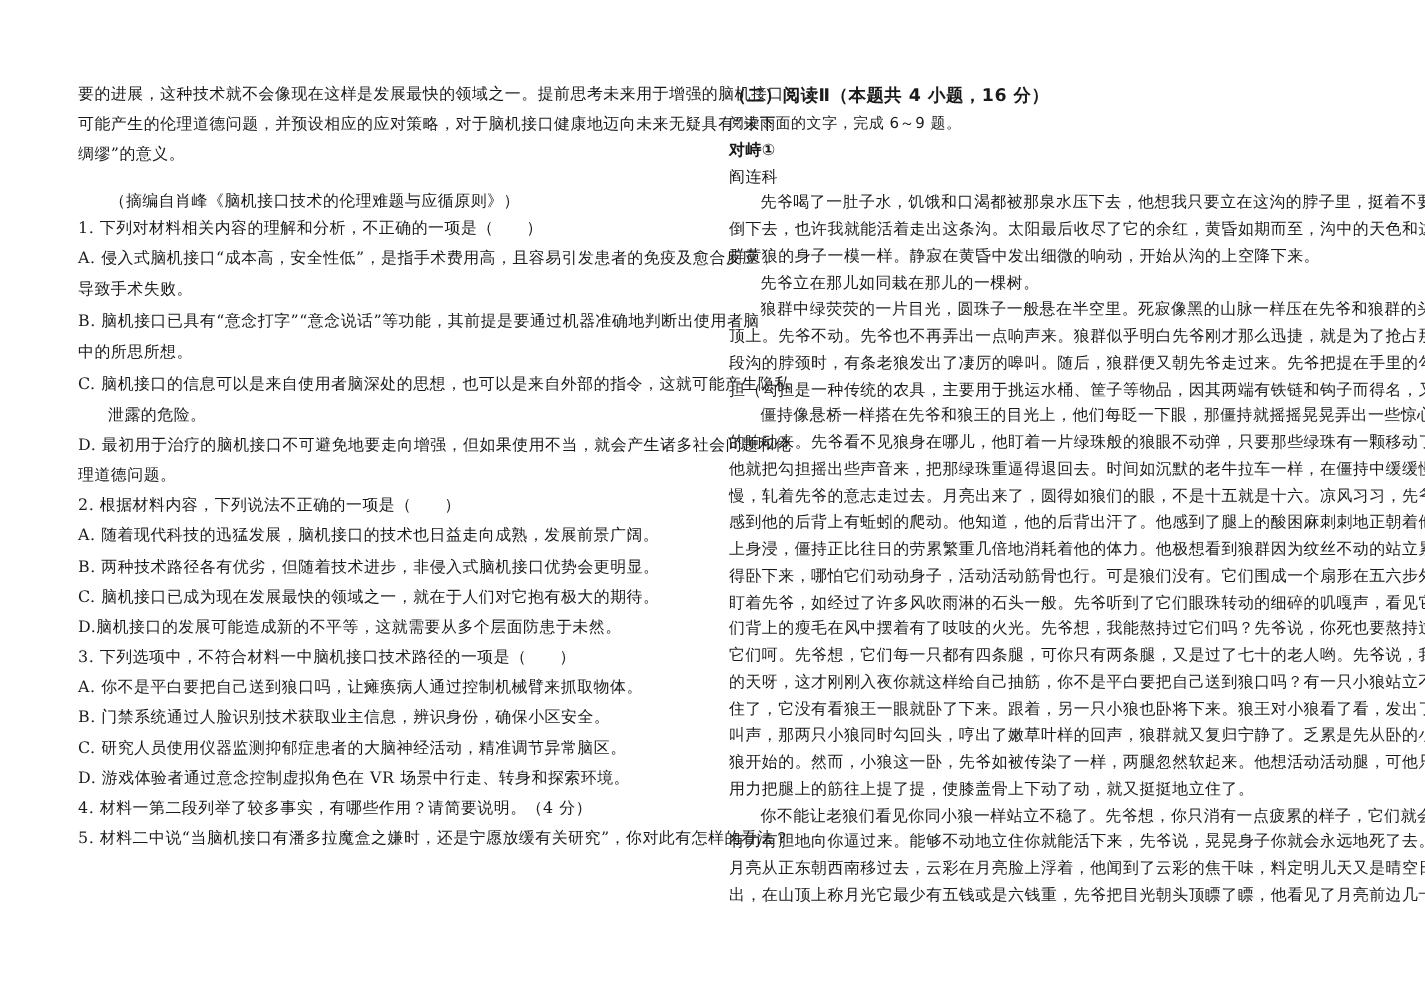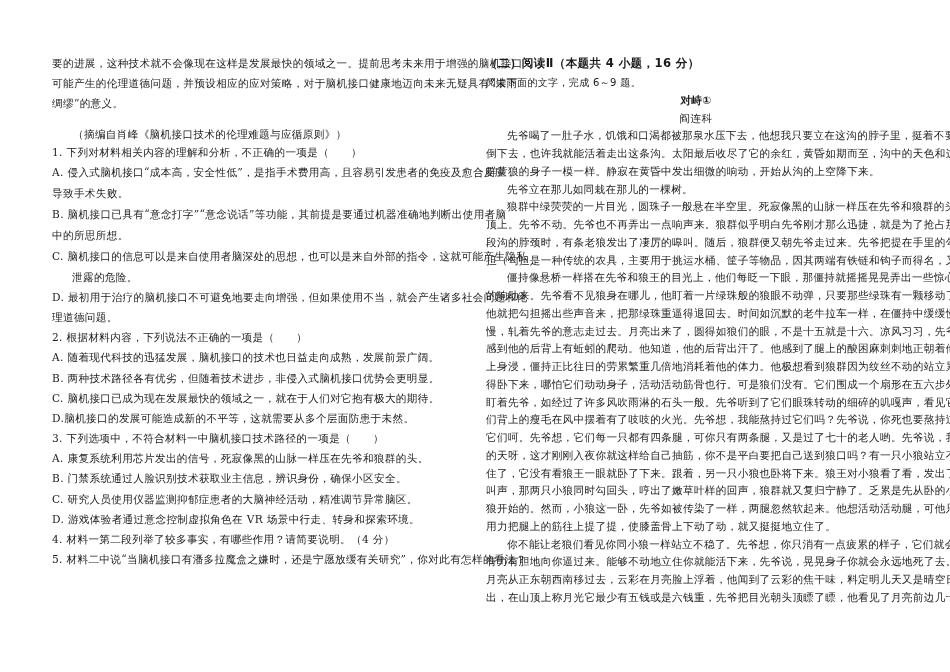--- a/index.html
+++ b/index.html
@@ -9,21 +9,21 @@
   #left { left: 52px; }
   #right { left: 486px; width: 420px; }
   .line { white-space: nowrap; overflow: visible; letter-spacing: 0.35px; }
   #left .line { height: 20.2px; line-height: 20.2px; }
   #right .line { height: 17.75px; line-height: 17.75px; }
   .indent { padding-left: 21px; }
   .cite { padding-left: 21px; margin-top: 12px; }
   .bold { font-weight: normal; font-family: "DejaVu Sans", "Liberation Sans", sans-serif; }
   .h-section { font-size: 11.6px; font-weight: bold; font-family: "DejaVu Sans", "Liberation Sans", sans-serif; height: 21px !important; line-height: 21px !important; }
   .h-instr { font-size: 10px; }
-  .center { text-align: center; }
+  .center { }
   .title { font-weight: bold; font-family: "DejaVu Sans", "Liberation Sans", sans-serif; font-size: 10.6px; }
 </style>
 </head>
 <body>
 
 <div id="left" class="col">
   <div class="line">要的进展，这种技术就不会像现在这样是发展最快的领域之一。提前思考未来用于增强的脑机接口</div>
   <div class="line">可能产生的伦理道德问题，并预设相应的应对策略，对于脑机接口健康地迈向未来无疑具有“未雨</div>
   <div class="line">绸缪”的意义。</div>
   <div class="line cite" style="height:16px;line-height:16px;">（摘编自肖峰《脑机接口技术的伦理难题与应循原则》）</div>
@@ -38,21 +38,21 @@
   <div class="line">D. 最初用于治疗的脑机接口不可避免地要走向增强，但如果使用不当，就会产生诸多社会问题和伦</div>
   <div class="line">理道德问题。</div>
 
   <div class="line">2. 根据材料内容，下列说法不正确的一项是（　　）</div>
   <div class="line">A. 随着现代科技的迅猛发展，脑机接口的技术也日益走向成熟，发展前景广阔。</div>
   <div class="line">B. 两种技术路径各有优劣，但随着技术进步，非侵入式脑机接口优势会更明显。</div>
   <div class="line">C. 脑机接口已成为现在发展最快的领域之一，就在于人们对它抱有极大的期待。</div>
   <div class="line">D.脑机接口的发展可能造成新的不平等，这就需要从多个层面防患于未然。</div>
 
   <div class="line">3. 下列选项中，不符合材料一中脑机接口技术路径的一项是（　　）</div>
-  <div class="line">A. 康复系统利用芯片发出的信号，死寂像黑的山脉一样压在先爷和狼群的头。</div>
+  <div class="line">A. 你不是平白要把自己送到狼口吗，让瘫痪病人通过控制机械臂来抓取物体。</div>
   <div class="line">B. 门禁系统通过人脸识别技术获取业主信息，辨识身份，确保小区安全。</div>
   <div class="line">C. 研究人员使用仪器监测抑郁症患者的大脑神经活动，精准调节异常脑区。</div>
   <div class="line">D. 游戏体验者通过意念控制虚拟角色在 VR 场景中行走、转身和探索环境。</div>
 
   <div class="line">4. 材料一第二段列举了较多事实，有哪些作用？请简要说明。（4 分）</div>
   <div class="line">5. 材料二中说“当脑机接口有潘多拉魔盒之嫌时，还是宁愿放缓有关研究”，你对此有怎样的看法？</div>
 </div>
 
 <div id="right" class="col">
   <div class="line h-section">（二）阅读Ⅱ（本题共 4 小题，16 分）</div>

